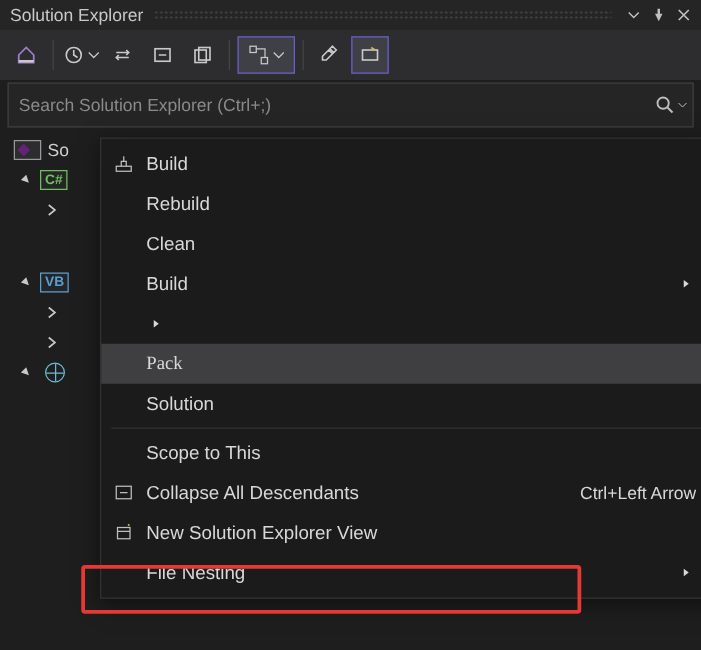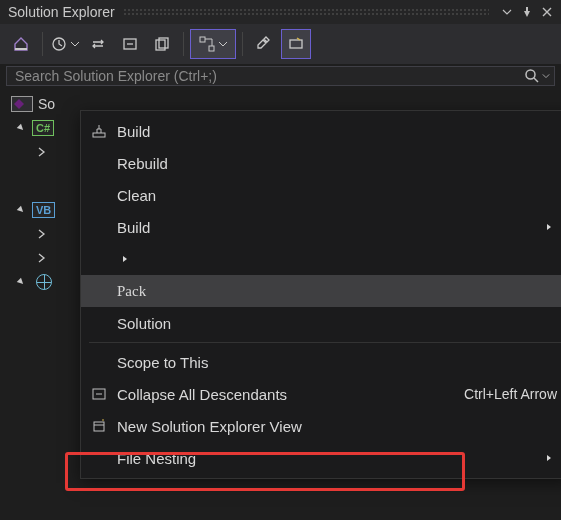--- a/index.html
+++ b/index.html
@@ -61,21 +61,21 @@
   .tool .chev {
     width: 10px; display:flex; align-items:center; justify-content:center;
     margin-left: 2px;
   }
   .tool svg { width: 18px; height: 18px; }
   .vsep { width:1px; height:24px; background:#444; margin: 0 4px; }
 
   
   .searchbar {
     display:flex; align-items:center;
-    height: 20px;
+    height: 36px;
     margin: 2px 6px 4px 6px;
     background: #252526;
     border: 1px solid #3f3f46;
   }
   .searchbar input {
     flex:1; background: transparent; border:none;
     color:#ccc; font-size:14px; padding: 0 8px;
     outline:none;
   }
   .searchbar input::placeholder { color:#8a8a8a; }

